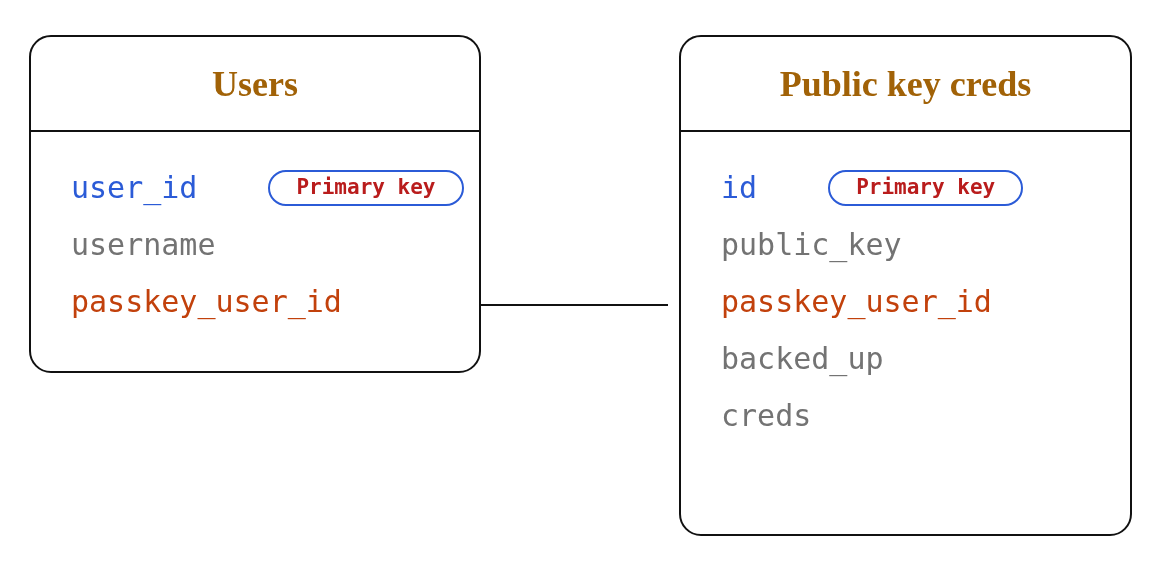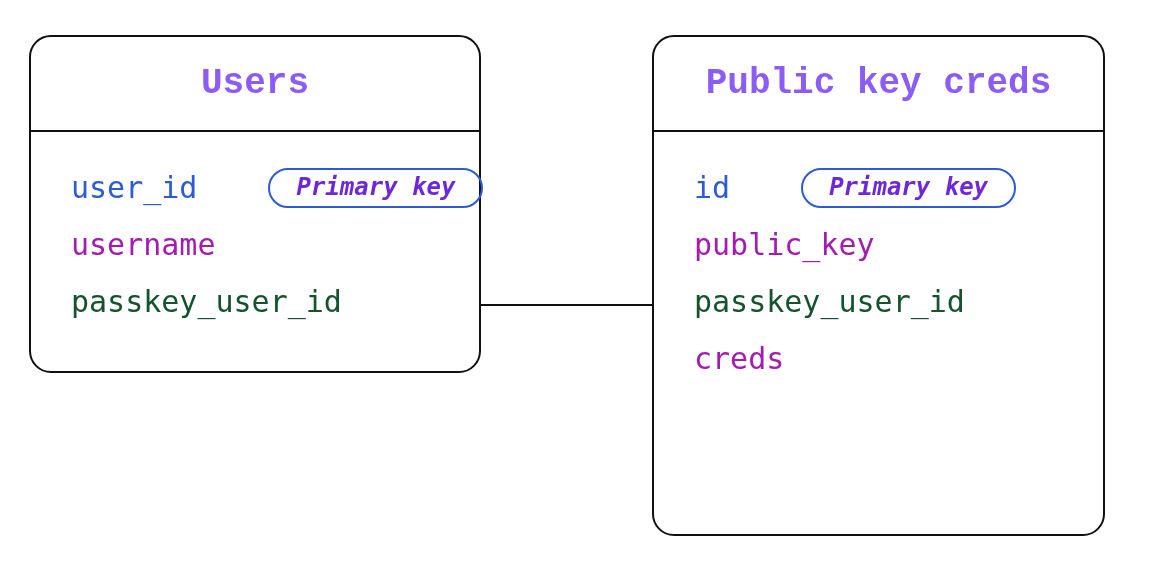--- a/index.html
+++ b/index.html
@@ -22,75 +22,74 @@
     border: 2px solid #111111;
     border-radius: 22px;
     box-sizing: border-box;
   }
   .entity-users {
     left: 29px;
     width: 452px;
     height: 338px;
   }
   .entity-creds {
-    left: 652px;
+    left: 679px;
     width: 453px;
     height: 501px;
   }
   .entity-header {
     height: 93px;
     border-bottom: 2px solid #111111;
     display: flex;
     align-items: center;
     justify-content: center;
   }
   .entity-title {
     margin: 0;
-    font-family: Liberation Mono, monospace;
+    font-family: Liberation Serif, serif;
     font-size: 36px;
     font-weight: 700;
-    color: #8b5cf6;
+    color: #a16207;
     letter-spacing: 0px;
     white-space: nowrap;
   }
   .entity-fields {
     list-style: none;
     margin: 0;
     padding: 27px 10px 0 40px;
   }
   .field-row {
     height: 57px;
     display: flex;
     align-items: center;
     white-space: nowrap;
     gap: 41px;
   }
   .field-name {
     font-family: "DejaVu Sans Mono", monospace;
     font-size: 30px;
     font-weight: 400;
-    color: #a21caf;
+    color: #737373;
   }
   .field-name.pk { color: #2b5bd7; }
-  .field-name.fk { color: #14532d; }
+  .field-name.fk { color: #c2410c; }
   .badge {
     margin-left: 30px;
     display: inline-flex;
     align-items: center;
     justify-content: center;
     border: 2px solid #2b5bd7;
     border-radius: 20px;
     padding: 3px 26px 5px 26px;
     font-family: "DejaVu Sans Mono", monospace;
-    font-size: 24px;
+    font-size: 21px;
     font-weight: 700;
-    color: #6d28d9;
+    color: #b91c1c;
     white-space: nowrap;
     box-sizing: border-box;
-    font-style: italic;
   }
   .connector {
     position: absolute;
     left: 481px;
     top: 304px;
     width: 187px;
     height: 0;
     border-top: 2px solid #111111;
   }
 </style>
@@ -128,18 +127,21 @@
         <span class="field-name pk">id</span>
         <span class="badge">Primary key</span>
       </li>
       <li class="field-row">
         <span class="field-name">public_key</span>
       </li>
       <li class="field-row">
         <span class="field-name fk">passkey_user_id</span>
       </li>
       <li class="field-row">
+        <span class="field-name">backed_up</span>
+      </li>
+      <li class="field-row">
         <span class="field-name">creds</span>
       </li>
     </ul>
   </section>
 
 </div>
 
 </body></html>

